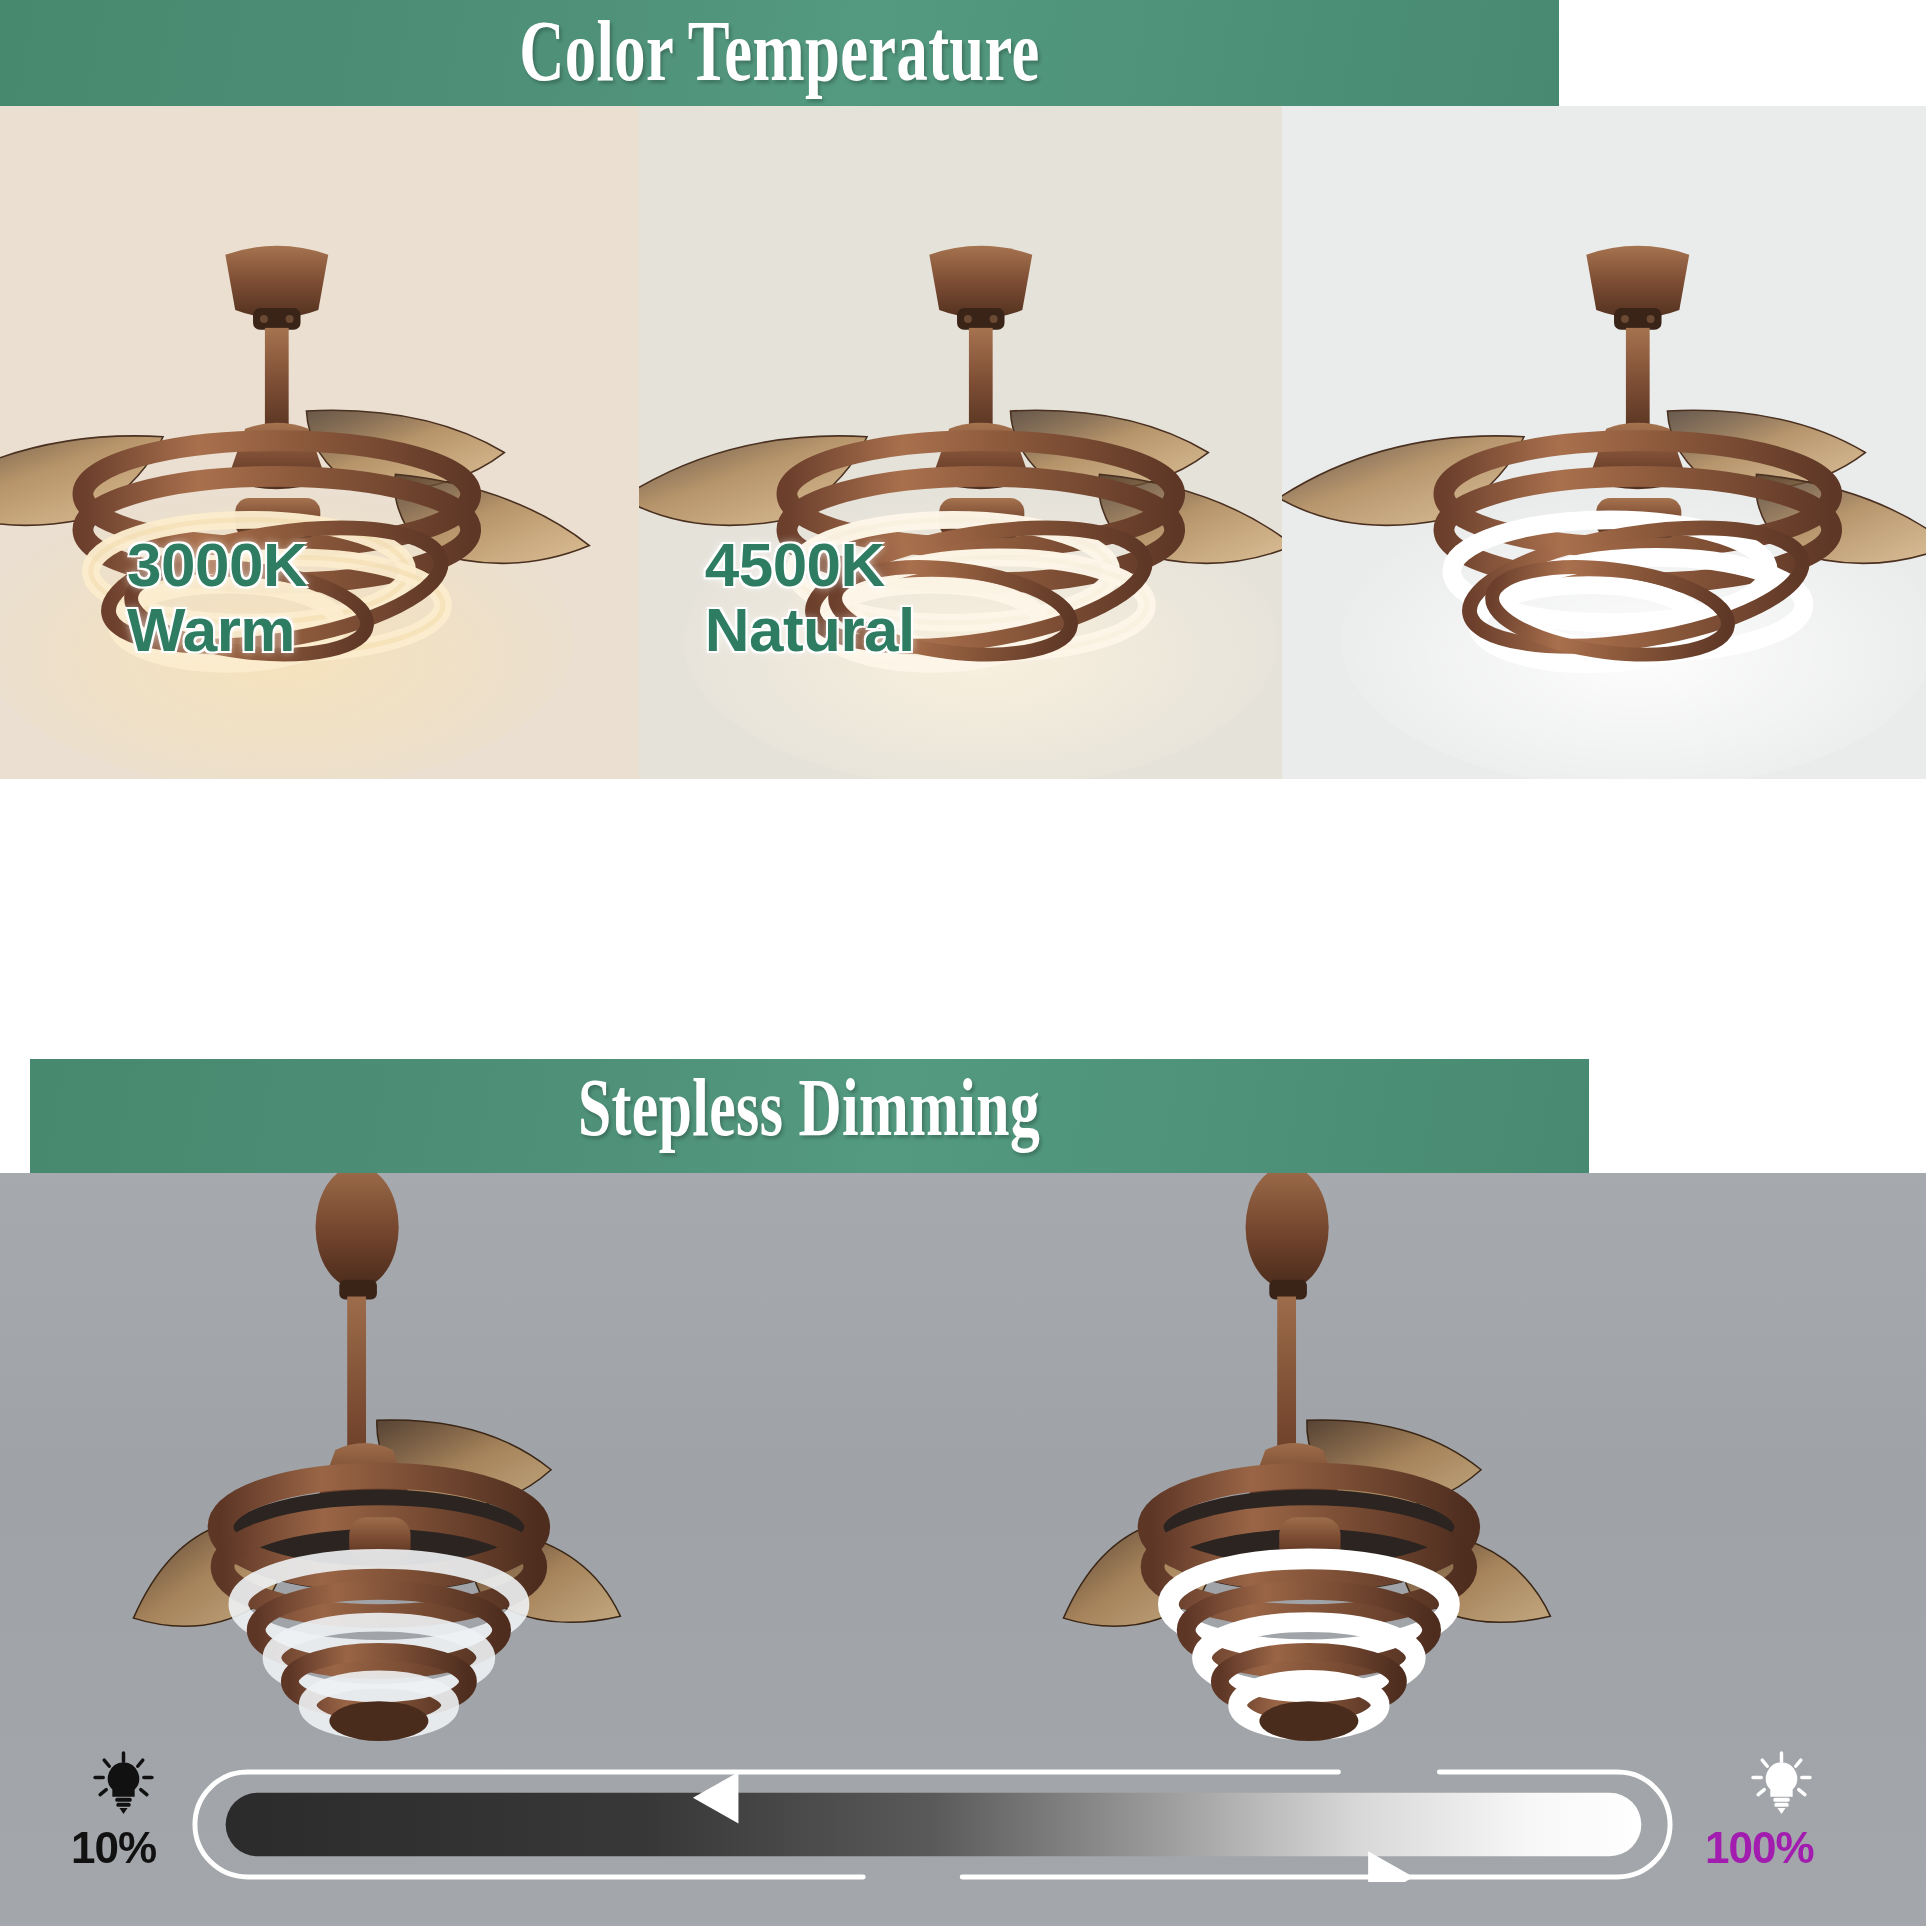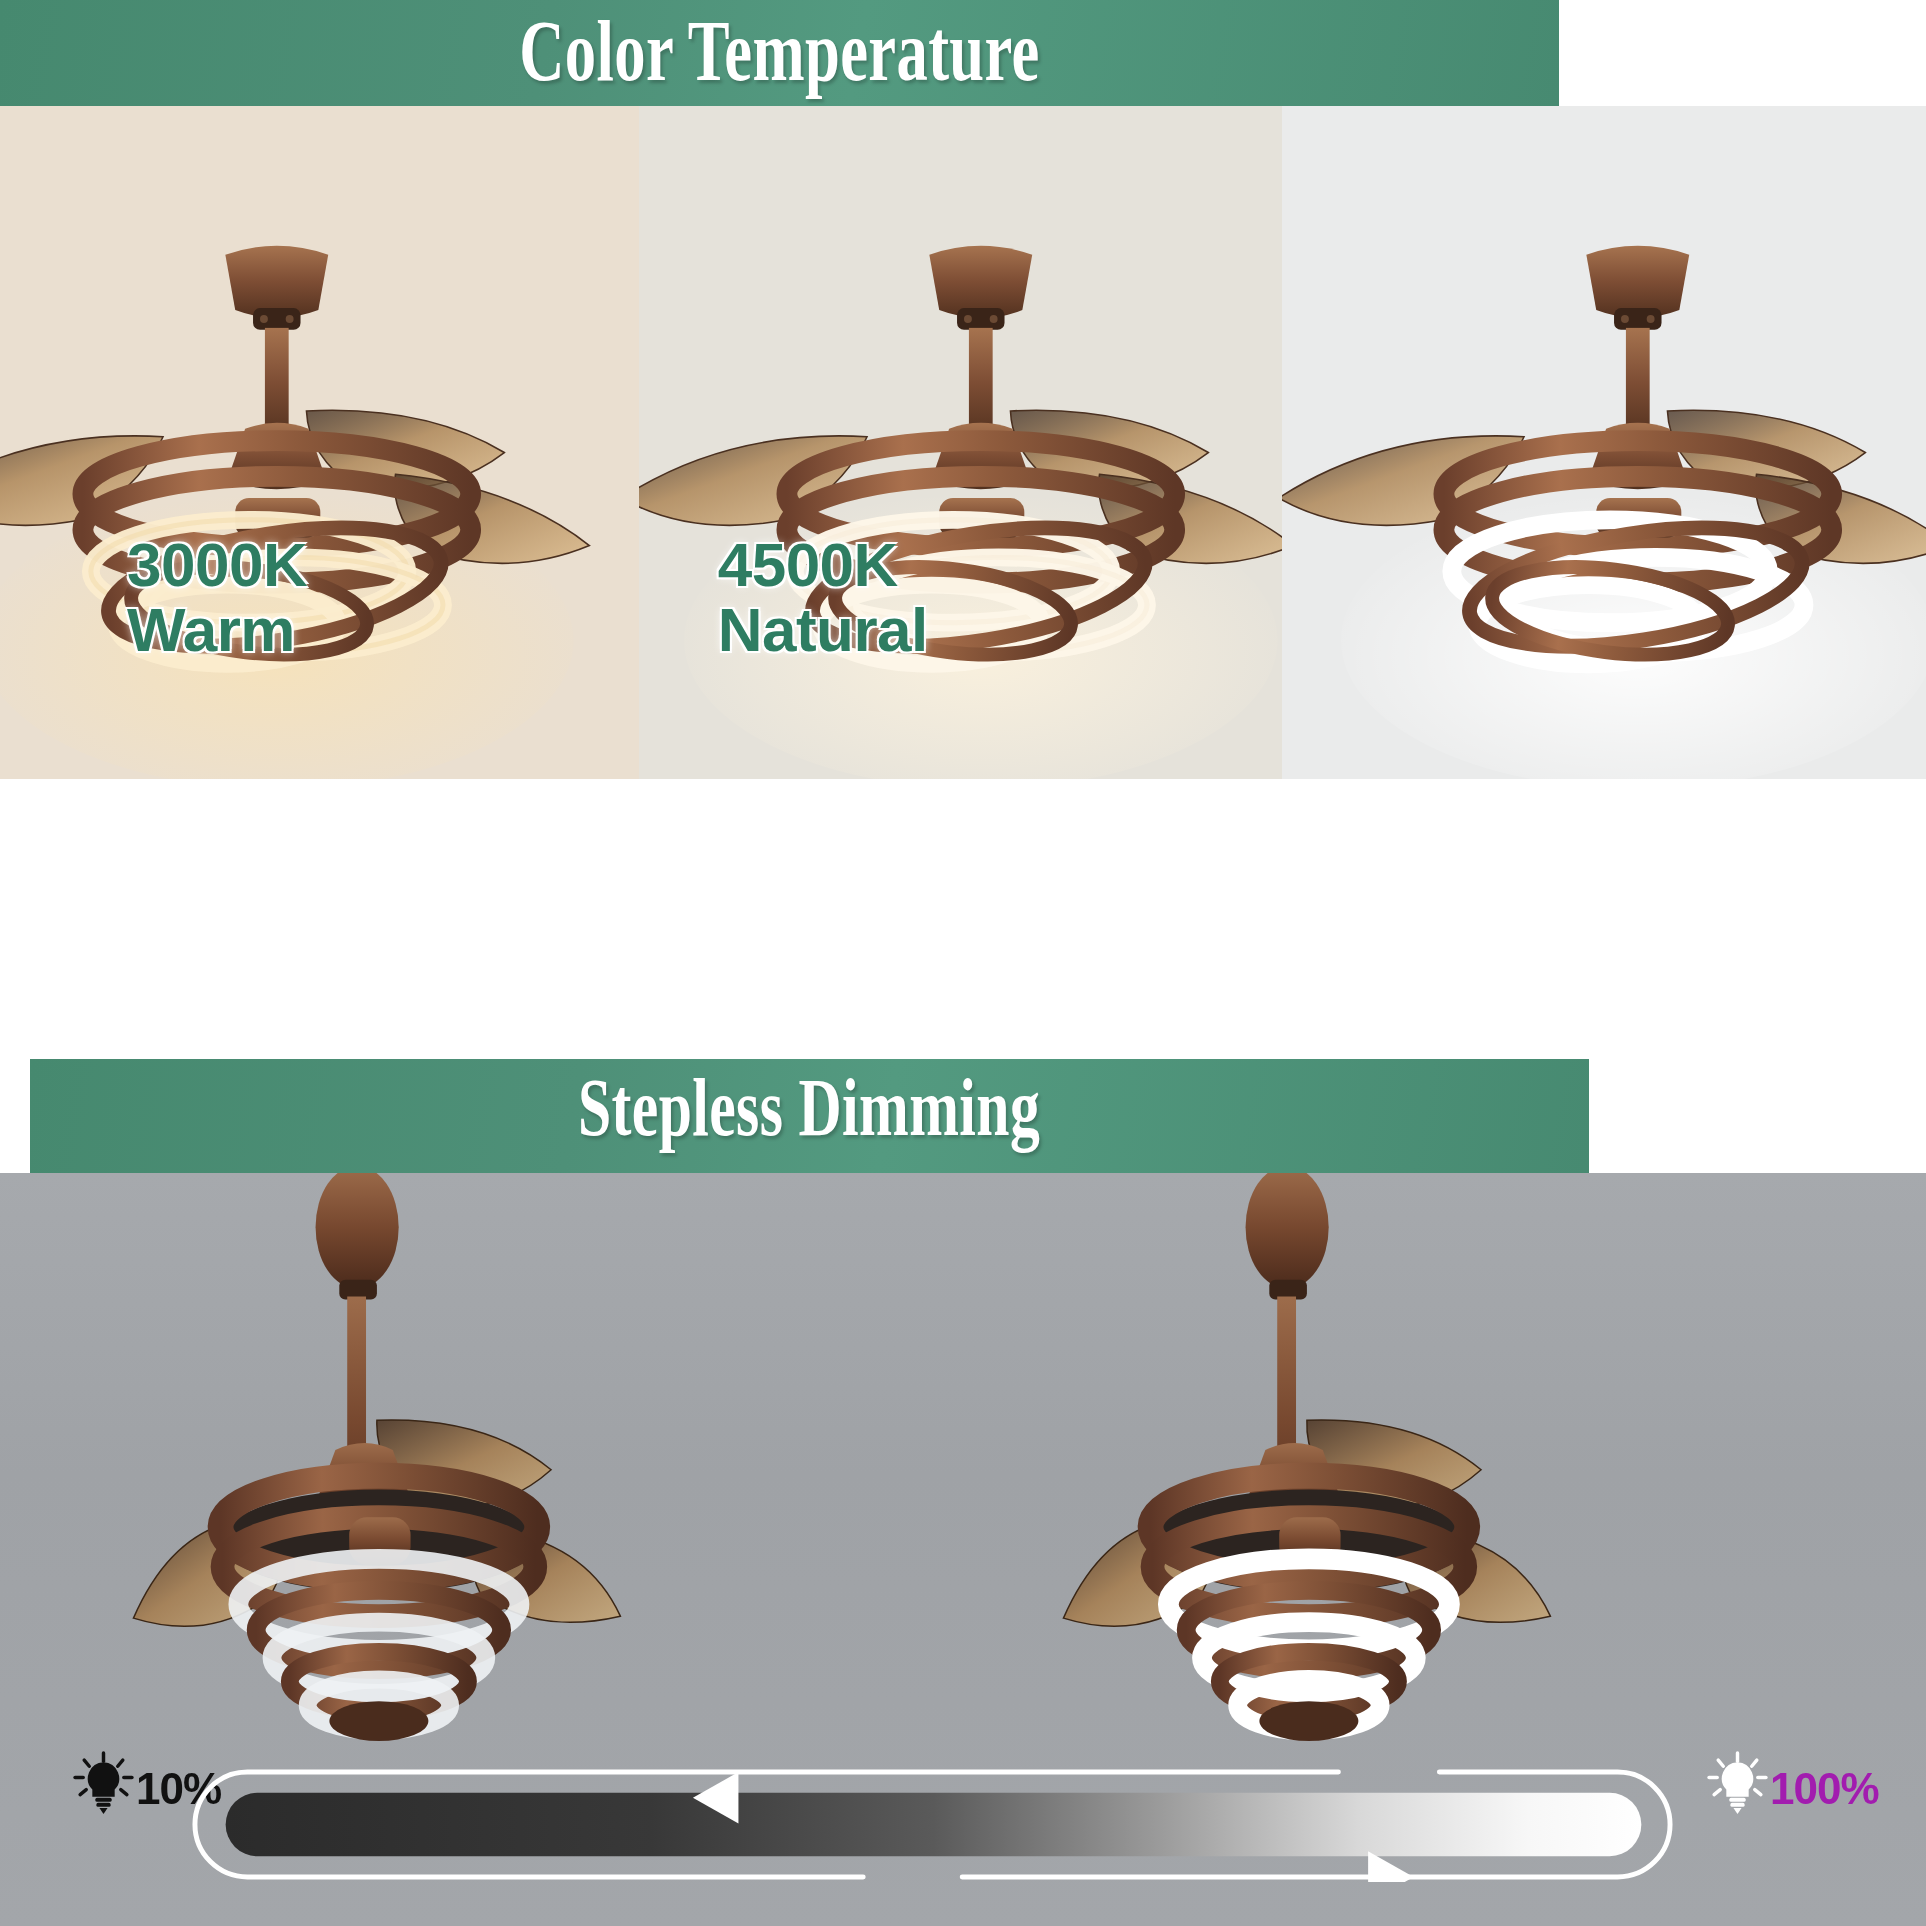--- a/index.html
+++ b/index.html
@@ -36,41 +36,41 @@
 
   .ct-label {
     position:absolute; left:127px; bottom:117px;
     font-weight:700; font-size:62px; line-height:1.04;
     color:#2e7d62;
     text-shadow: -2px -2px 0 #fff, 2px -2px 0 #fff, -2px 2px 0 #fff, 2px 2px 0 #fff,
                  0 0 10px rgba(255,255,255,0.95);
     letter-spacing:-0.5px;
     white-space:pre-line;
   }
-  #ct-panel-1 .ct-label { left:79px;margin-top:12px; }
+  #ct-panel-1 .ct-label { left:66px;margin-top:12px; }
   #ct-panel-2 .ct-label { left:111px; }
 
   
   .dim-row {
     position:absolute; top:1173px; left:0; width:1927px; height:753px;
     background:
       radial-gradient(ellipse 426px 327px at 1337px 1465px, rgba(255,255,255,0.98) 0%, rgba(255,255,255,0.85) 22%, rgba(255,255,255,0.45) 48%, rgba(255,255,255,0.08) 72%, rgba(255,255,255,0) 100%),
       radial-gradient(ellipse 356px 287px at 416px 1465px, rgba(255,255,255,0.30) 0%, rgba(255,255,255,0.16) 35%, rgba(255,255,255,0.03) 65%, rgba(255,255,255,0) 100%),
       linear-gradient(180deg,#a6a9ad 0%,#9fa2a6 40%,#a3a6aa 100%);
     background-position:0 -1173px, 0 -1173px, 0 0;
     overflow:hidden;
   }
 
   
   .fan { position:absolute; }
 
   
   .slider-wrap { position:absolute; left:0; top:1723px; width:1927px; height:204px; }
 
-  .bulb-group { position:absolute; display:flex; flex-direction:row; align-items:center; }
+  .bulb-group { position:absolute; display:flex; flex-direction:column; align-items:flex-end; }
   #bulb-left  { left:71px;  top:28px; }
   #bulb-right { left:1705px; top:28px; }
   .bulb-pct { font-weight:700; font-size:44px; line-height:1; margin-top:10px; letter-spacing:-1px; }
   #bulb-left  .bulb-pct { color:#111111; }
   #bulb-right .bulb-pct { color:#a21caf; }
 
   .track { position:absolute; left:190px; top:44px; width:1485px; height:115px; }
 </style>
 </head>
 <body>

